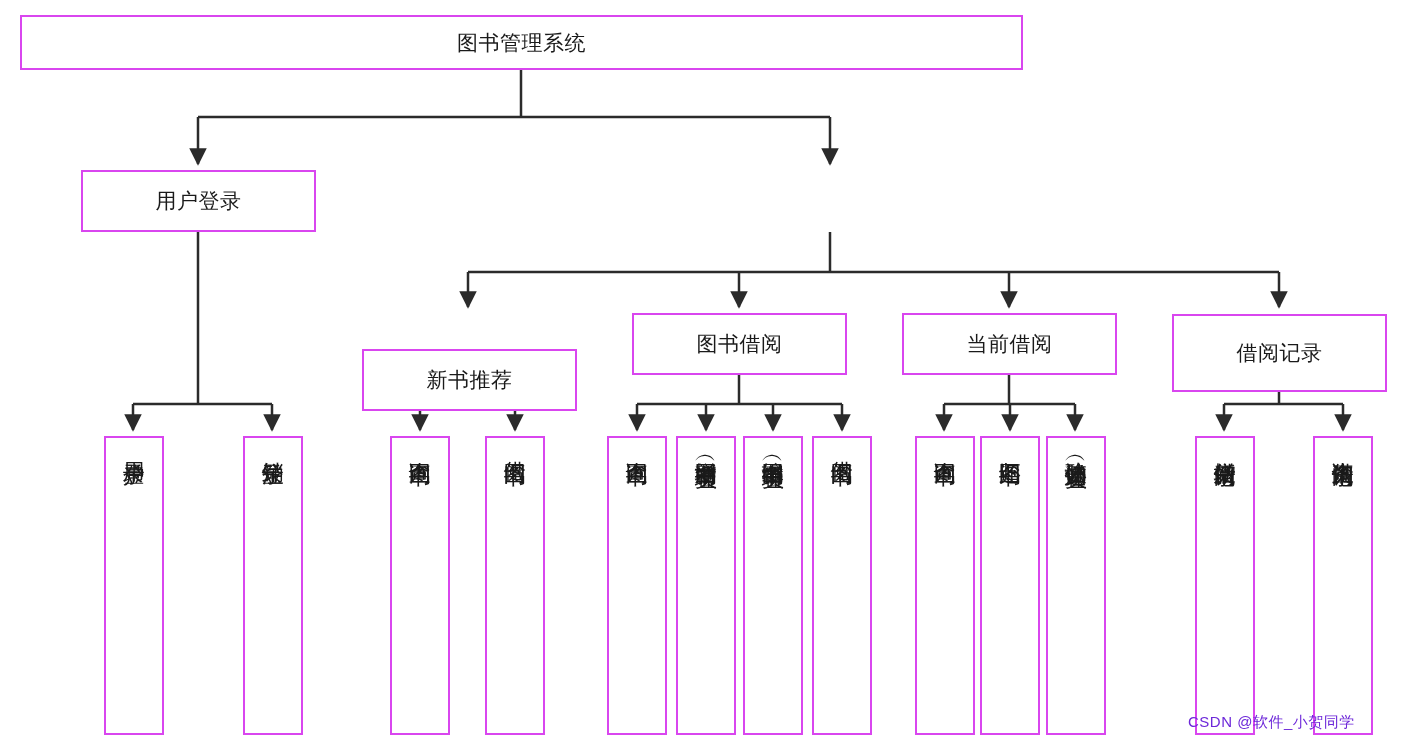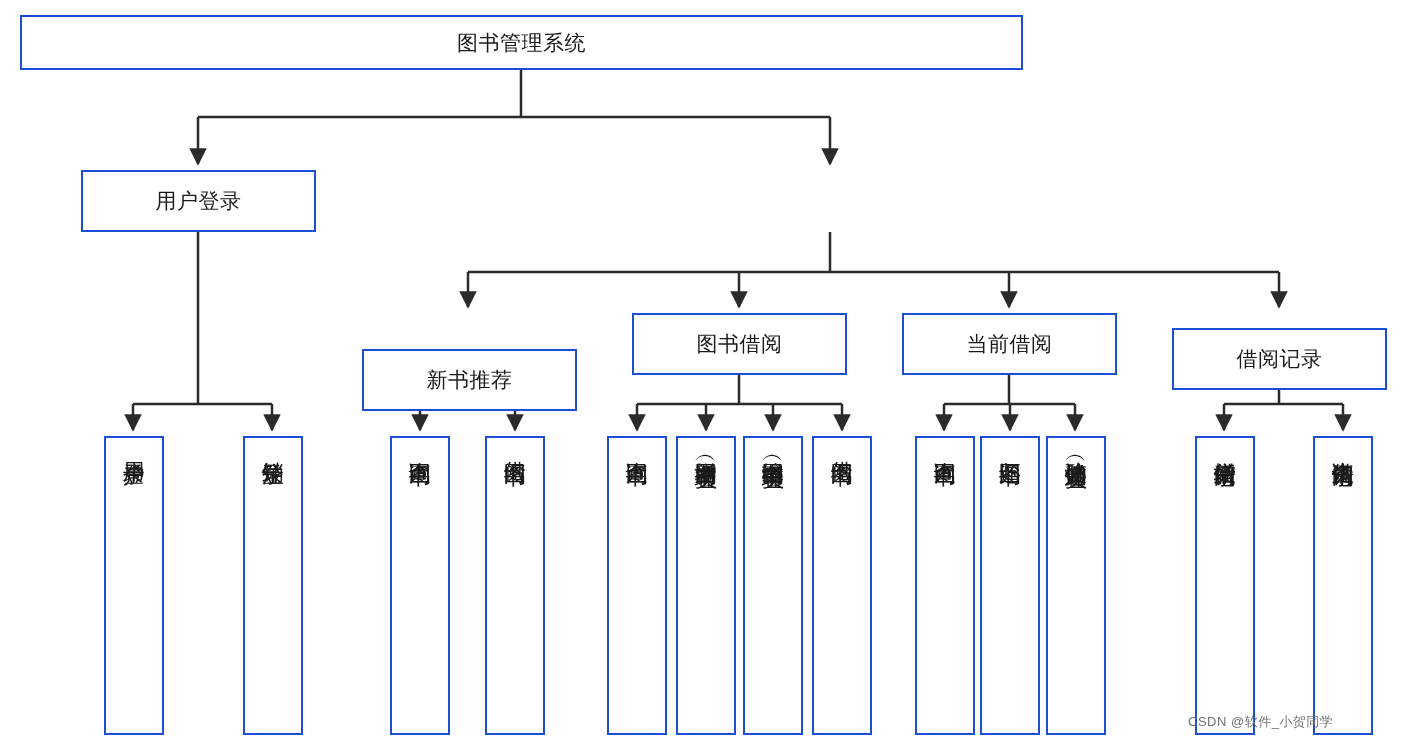--- a/index.html
+++ b/index.html
@@ -22,21 +22,21 @@
     left: 0;
     top: 0;
     width: 1405px;
     height: 747px;
     pointer-events: none;
   }
   .node {
     position: absolute;
     box-sizing: border-box;
     background: #ffffff;
-    border: 2px solid #1d4ed8;
+    border: 2px solid #d946ef;
     display: flex;
     align-items: center;
     justify-content: center;
     text-align: center;
     color: #1a1a1a;
     z-index: 2;
   }
   .node.horiz {
     font-size: 21px;
     line-height: 1.2;
@@ -51,22 +51,22 @@
     padding: 6px 0;
     justify-content: flex-start;
   }
   .node.vert .label {
     writing-mode: vertical-rl;
     text-orientation: upright;
     display: block;
   }
   .watermark {
     position: absolute;
-    font-size: 13px;
-    color: #737373;
+    font-size: 15px;
+    color: #6d28d9;
     white-space: nowrap;
     z-index: 5;
     letter-spacing: 0.5px;
   }
 </style>
 </head>
 <body>
 
 <div id="canvas">
 
@@ -130,21 +130,21 @@
 
   <div class="node horiz" style="left:362px; top:313px; width:215px; height:62px;margin-top:36px;">
     <span class="label">新书推荐</span>
   </div>
   <div class="node horiz" style="left:632px; top:313px; width:215px; height:62px;">
     <span class="label">图书借阅</span>
   </div>
   <div class="node horiz" style="left:902px; top:313px; width:215px; height:62px;">
     <span class="label">当前借阅</span>
   </div>
-  <div class="node horiz" style="left:1172px; top:328px; width:215px; height:62px;">
+  <div class="node horiz" style="left:1172px; top:314px; width:215px; height:78px;">
     <span class="label">借阅记录</span>
   </div>
 
   <div class="node vert" style="left:104px; top:436px; width:60px; height:299px;">
     <span class="label">用户登录</span>
   </div>
   <div class="node vert" style="left:243px; top:436px; width:60px; height:299px;">
     <span class="label">注销登录</span>
   </div>
 

